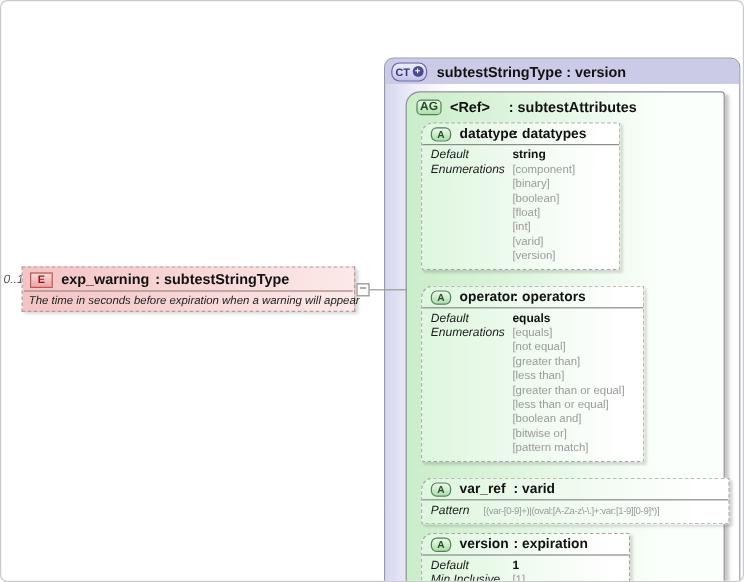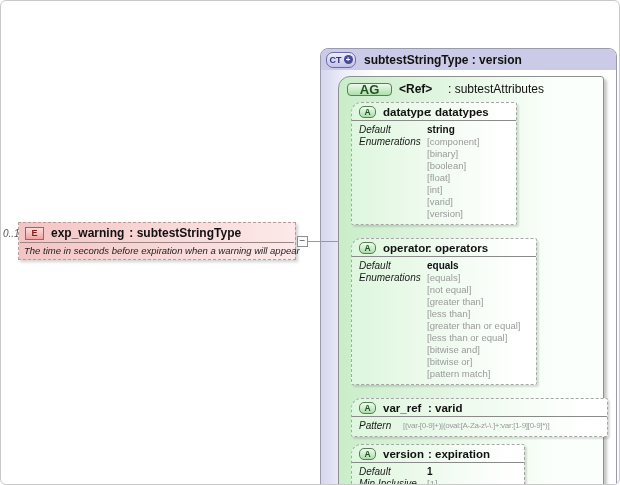--- a/index.html
+++ b/index.html
@@ -39,24 +39,24 @@
   
   .ag-box{position:absolute;left:17px;top:27px;width:266px;height:424px;box-sizing:border-box;
           border:1px solid #8f8f8f;border-radius:12px 3px 3px 3px;
           background:linear-gradient(to right,#c9edc9,#fbfffb 82%);
           box-shadow:3px 3px 3px rgba(0,0,0,0.22);}
   .ag-cut-tri{position:absolute;left:-1px;bottom:-1px;width:0;height:0;
           border-top:15px solid transparent;border-left:15px solid #fdfdff;}
   .ag-cut-line{position:absolute;left:-3px;bottom:7px;width:21px;height:1px;background:#8f8f8f;
           transform:rotate(45deg);}
   .ag-header{display:flex;align-items:center;padding:5px 8px 4px;}
-  .badge-ag{width:45px;height:13px;border:1px solid #567f56;border-radius:4px;
-          background:linear-gradient(#eefaee,#abdfab);color:#234f23;font-size:13px;margin-right:7px;}
+  .badge-ag{width:21px;height:13px;border:1px solid #567f56;border-radius:4px;
+          background:linear-gradient(#eefaee,#abdfab);color:#234f23;font-size:10px;margin-right:7px;}
   .ag-name{font-weight:bold;font-size:12px;width:49px;flex:none;}
-  .ag-type{font-weight:normal;font-size:12px;white-space:nowrap;}
+  .ag-type{font-weight:bold;font-size:12px;white-space:nowrap;}
 
   .attrs{padding-left:12px;margin-top:2px;}
   .attr-box{border:1px dashed #a6a6a6;border-radius:10px 2px 2px 2px;box-sizing:border-box;
           background:linear-gradient(to right,#def6de,#ffffff 92%);
           box-shadow:2px 2px 2px rgba(0,0,0,0.13);margin-bottom:13px;}
   .attr-0{width:166px;}
   .attr-1{width:186px;}
   .attr-2{width:257px;margin-bottom:7px;}
   .attr-3{width:174px;}
   .attr-header{display:flex;align-items:center;padding:3px 7px 2px;}
@@ -160,21 +160,21 @@
               </div>
               <div class="facet-row">
                 <div class="facet-label">Enumerations</div>
                 <div class="facet-values muted">
                   <div>[equals]</div>
                   <div>[not equal]</div>
                   <div>[greater than]</div>
                   <div>[less than]</div>
                   <div>[greater than or equal]</div>
                   <div>[less than or equal]</div>
-                  <div>[bitwise and]</div>
+                  <div>[boolean and]</div>
                   <div>[bitwise or]</div>
                   <div>[pattern match]</div>
                 </div>
               </div>
             </div>
   </div>
 
   <div class="attr-box attr-2">
     <div class="attr-header">
       <span class="badge badge-a a-badge">A</span>

